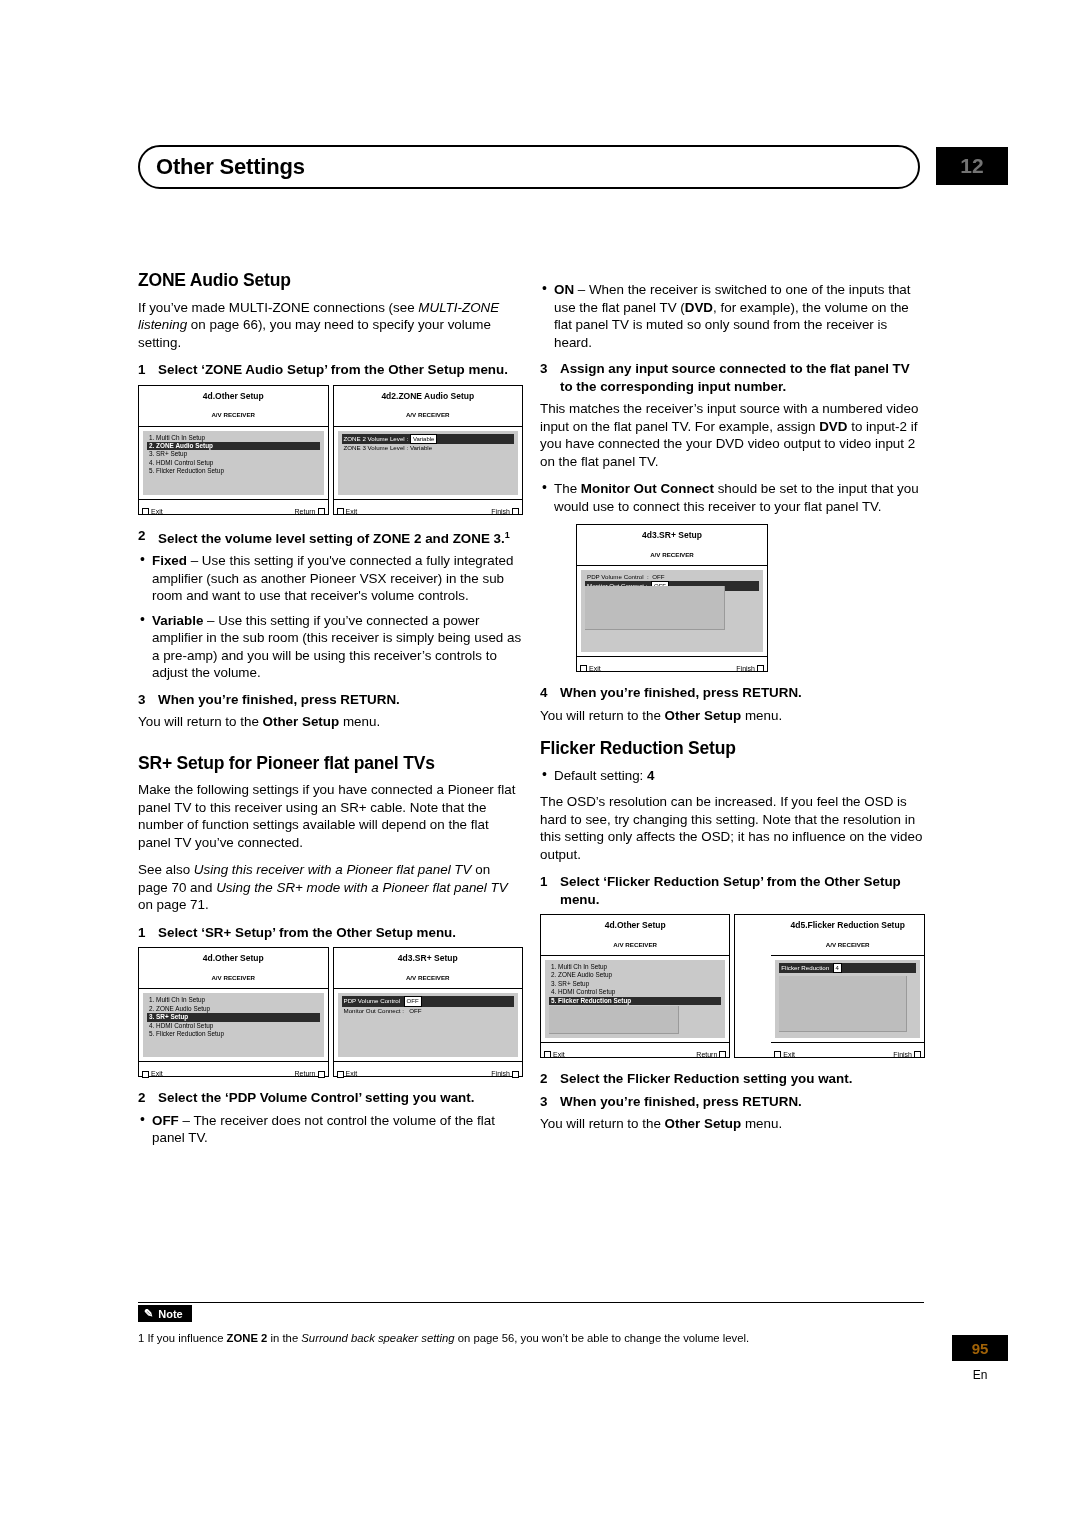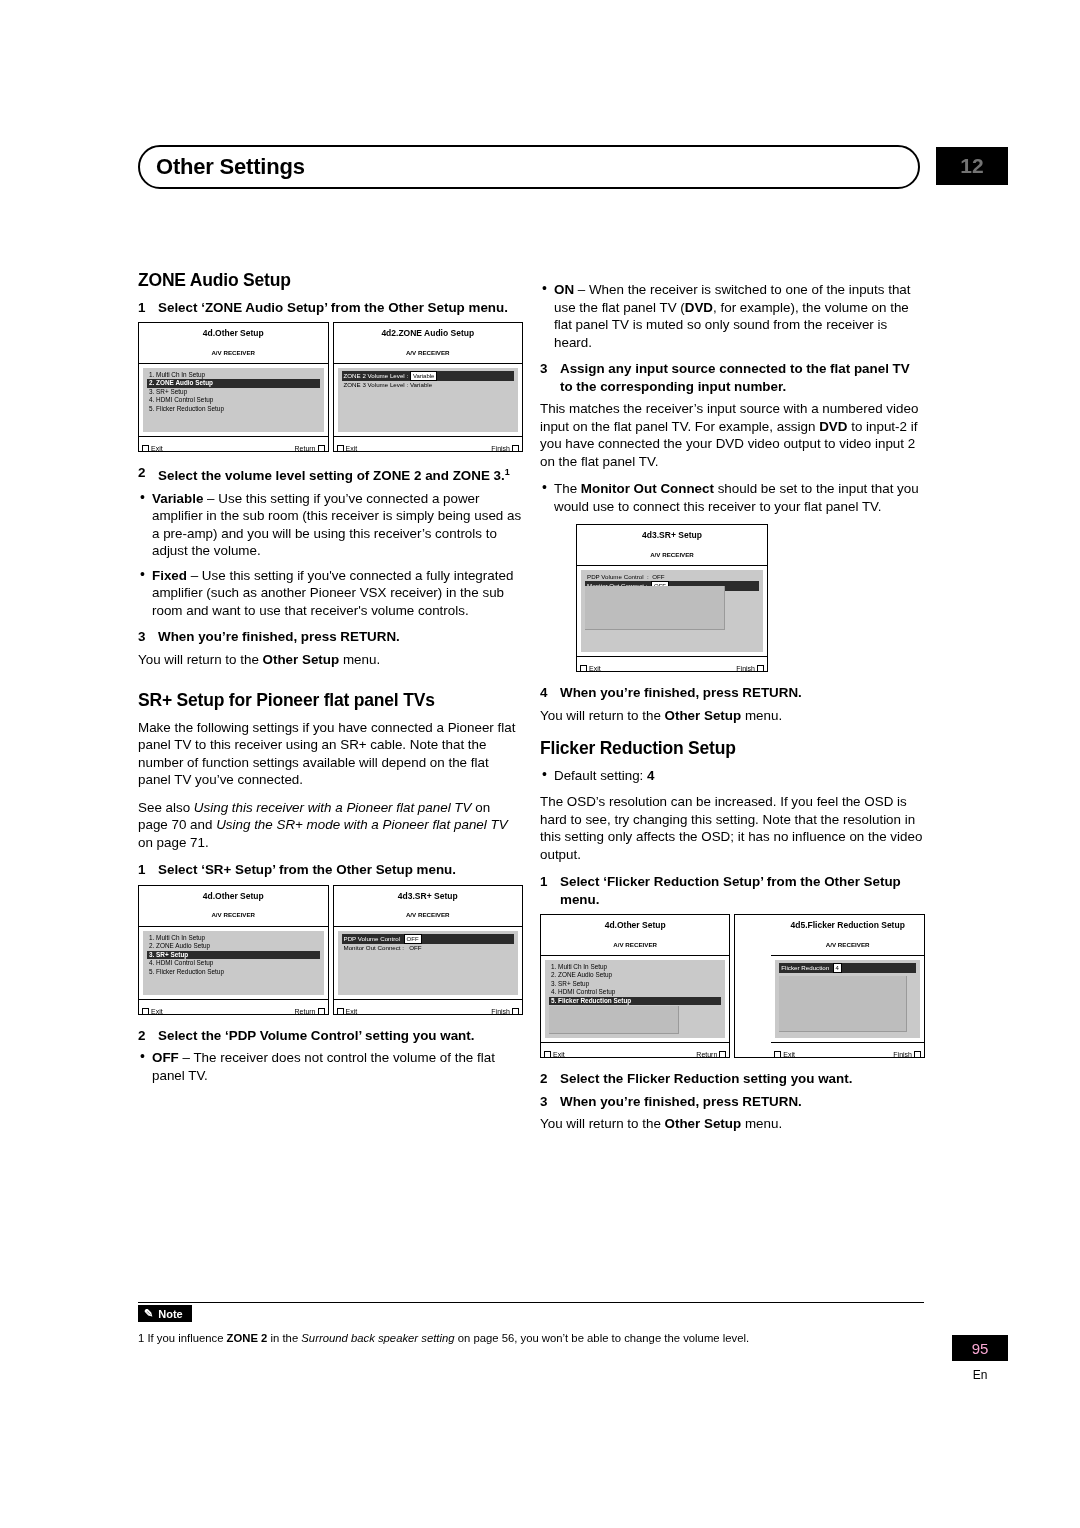--- a/index.html
+++ b/index.html
@@ -94,21 +94,21 @@
   .note-wrap { position:absolute; left:138px; top:1302px; width:786px; }
   .note-rule { border-top:1.5px solid #000; width:786px; }
   .note-tag {
     display:inline-flex; align-items:center; gap:5px;
     background:#000; color:#fff; font-size:11px; font-weight:bold;
     padding:2px 9px 2px 6px; margin-top:0;
   }
   .note-text { font-size:11.3px; margin-top:9px; line-height:15px; }
   .pagenum {
     position:absolute; left:952px; top:1335px; width:56px; height:26px;
-    background:#000; color:#f9a8d4; font-size:15px; font-weight:normal;
+    background:#000; color:#a16207; font-size:15px; font-weight:bold;
     display:flex; align-items:center; justify-content:center;
   }
   .lang {
     position:absolute; left:952px; top:1368px; width:56px;
     text-align:center; font-size:12px;
   }
   .sup { font-size:9px; vertical-align:super; }
 </style>
 </head>
 <body>
@@ -119,20 +119,21 @@
     <div class="header-bar">
       <div class="header-title">Other Settings</div>
     </div>
     <div class="chapter-num">12</div>
   </div>
 
   <div class="col col-left">
 
     <h2 class="sec">ZONE Audio Setup</h2>
 
+    <p><span>If you’ve made MULTI-ZONE connections (see </span><i>MULTI-ZONE listening</i><span> on page 66), you may need to specify your volume setting.</span></p>
 
     <div class="step">
       <div class="n">1</div>
       <div class="t">Select ‘ZONE Audio Setup’ from the Other Setup menu.</div>
     </div>
 
     <div class="osd-pair">
       <div class="osd" style="width:192px;">
         <div class="osd-title">4d.Other Setup</div>
         <div class="osd-sub">A/V RECEIVER</div>
@@ -175,22 +176,22 @@
         </div>
       </div>
     </div>
 
     <div class="step">
       <div class="n">2</div>
       <div class="t"><span>Select the volume level setting of ZONE 2 and ZONE 3.</span><span class="sup">1</span></div>
     </div>
 
     <ul class="bul">
+      <li><b>Fixed</b><span> – Use this setting if you've connected a fully integrated amplifier (such as another Pioneer VSX receiver) in the sub room and want to use that receiver's volume controls.</span></li>
       <li><b>Variable</b><span> – Use this setting if you’ve connected a power amplifier in the sub room (this receiver is simply being used as a pre-amp) and you will be using this receiver’s controls to adjust the volume.</span></li>
-      <li><b>Fixed</b><span> – Use this setting if you've connected a fully integrated amplifier (such as another Pioneer VSX receiver) in the sub room and want to use that receiver's volume controls.</span></li>
     </ul>
 
 
     <div class="step">
       <div class="n">3</div>
       <div class="t">When you’re finished, press RETURN.</div>
     </div>
     <p><span>You will return to the </span><b>Other Setup</b><span> menu.</span></p>
 
     <h2 class="sec" style="margin-top:24px;">SR+ Setup for Pioneer flat panel TVs</h2>

